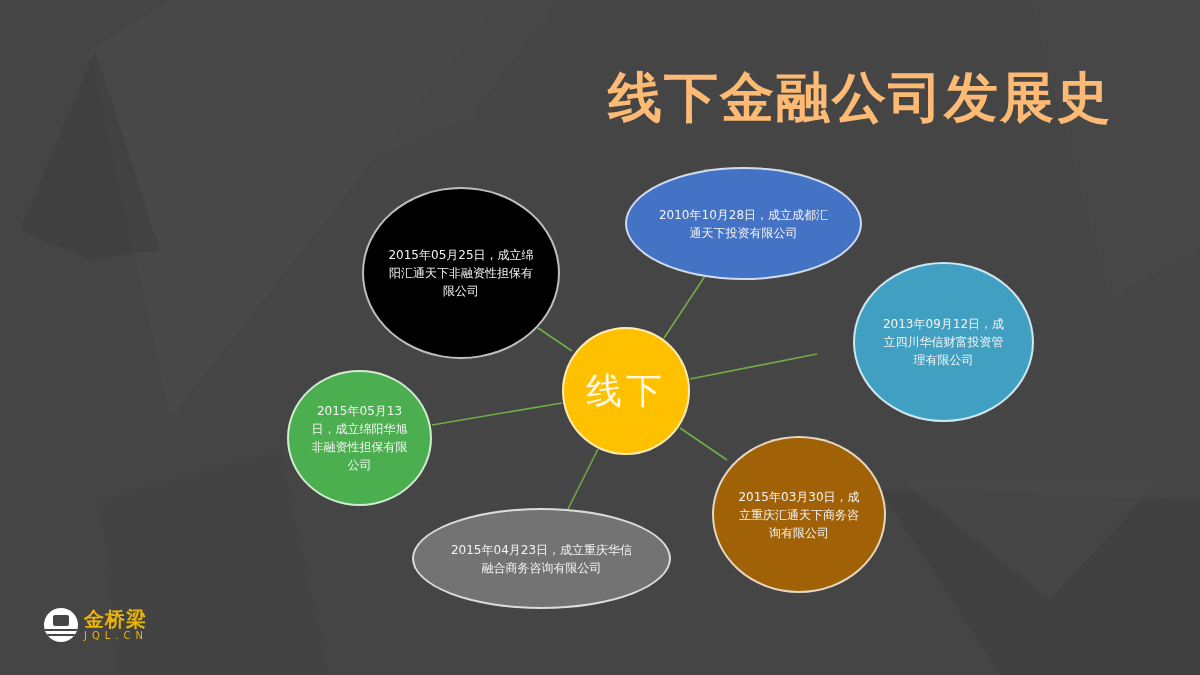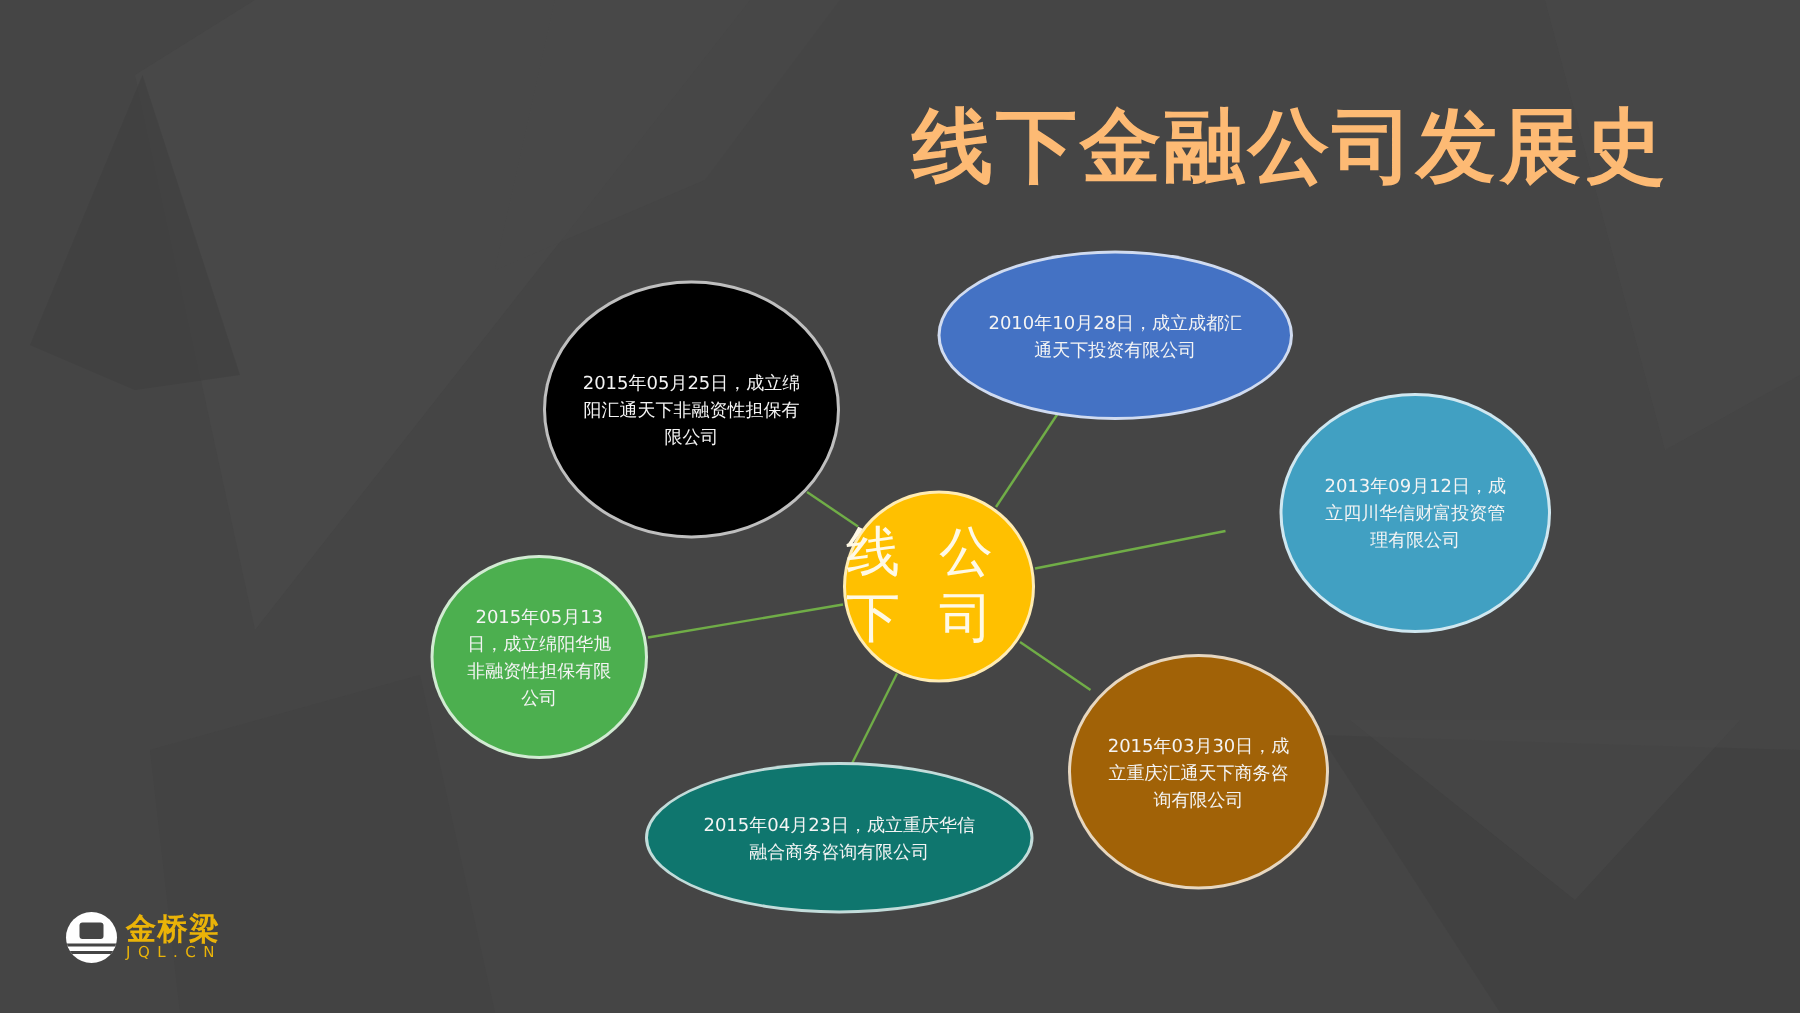--- a/index.html
+++ b/index.html
@@ -90,27 +90,26 @@
 </div>
 
 <div class="node" style="left:287px;top:370px;width:145px;height:136px;background:#4CAF4F;padding:0 22px;">
   <span class="txt">2015年05月13日，成立绵阳华旭非融资性担保有限公司</span>
 </div>
 
 <div class="node" style="left:712px;top:436px;width:174px;height:157px;background:#a16207;padding:0 24px;">
   <span class="txt">2015年03月30日，成立重庆汇通天下商务咨询有限公司</span>
 </div>
 
-<div class="node" style="left:430px;top:508px;width:259px;height:101px;background:#0f766e;padding:0 36px;">
+<div class="node" style="left:412px;top:508px;width:259px;height:101px;background:#737373;padding:0 36px;">
   <span class="txt">2015年04月23日，成立重庆华信融合商务咨询有限公司</span>
 </div>
 
 <div class="center-node" style="left:562px;top:327px;width:128px;height:128px;background:#FFC000;">
   <span>线下</span>
-  <span>公司</span>
 </div>
 
 <div class="logo">
   <div class="logo-mark">
     <div class="hole"></div>
     <div class="stripe" style="top:21px;"></div>
     <div class="stripe" style="top:26px;"></div>
   </div>
   <div class="logo-text">
     <span class="logo-cn">金桥梁</span>

